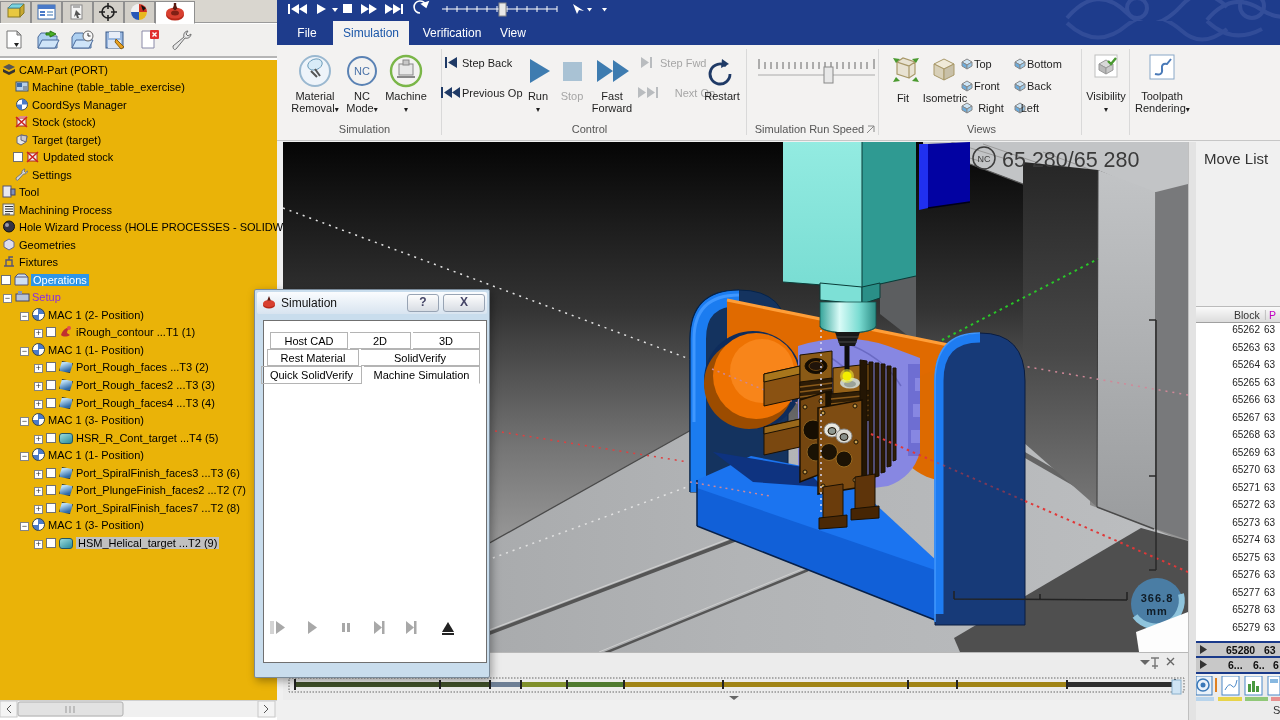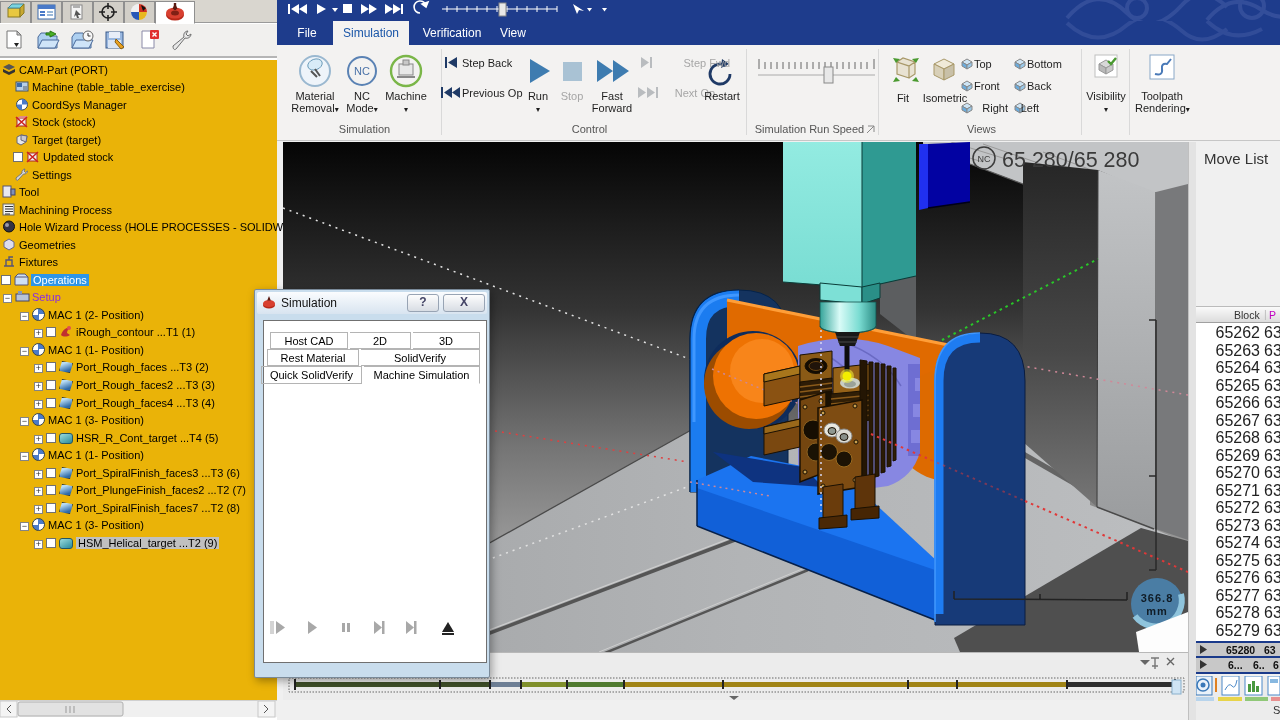--- a/index.html
+++ b/index.html
@@ -343,30 +343,30 @@
   <path d="M591 81 h6 v6 m0 -6 l-7 7" stroke="#888" fill="none"></path>
  </svg>
  <div class="rlabel" style="left:8px;top:45px;width:60px">Material<br>Removal<span style="font-size:8px">▾</span></div>
  <div class="rlabel" style="left:63px;top:45px;width:44px">NC<br>Mode<span style="font-size:8px">▾</span></div>
  <div class="rlabel" style="left:102px;top:45px;width:54px">Machine<br><span style="font-size:8px">▾</span></div>
  <div class="rlabel" style="left:185px;top:12px;width:70px;text-align:left">Step Back</div>
  <div class="rlabel" style="left:185px;top:42px;width:80px;text-align:left">Previous Op</div>
  <div class="rlabel" style="left:240px;top:45px;width:42px">Run<br><span style="font-size:8px">▾</span></div>
  <div class="rlabel gray" style="left:274px;top:45px;width:42px">Stop</div>
  <div class="rlabel" style="left:312px;top:45px;width:46px">Fast<br>Forward</div>
- <div class="rlabel gray" style="left:383px;top:12px;width:70px;text-align:right">Step Fwd</div>
+ <div class="rlabel gray" style="left:383px;top:12px;width:70px;text-align:left">Step Fwd</div>
  <div class="rlabel gray" style="left:383px;top:42px;width:70px;text-align:center">Next Op</div>
  <div class="rlabel" style="left:422px;top:45px;width:46px">Restart</div>
  <div class="rlabel" style="left:613px;top:47px;width:26px">Fit</div>
  <div class="rlabel" style="left:644px;top:47px;width:48px">Isometric</div>
  <div class="rlabel" style="left:697px;top:13px;width:30px;text-align:left">Top</div>
  <div class="rlabel" style="left:750px;top:13px;width:44px;text-align:left">Bottom</div>
  <div class="rlabel" style="left:697px;top:35px;width:34px;text-align:left">Front</div>
  <div class="rlabel" style="left:750px;top:35px;width:34px;text-align:left">Back</div>
- <div class="rlabel" style="left:697px;top:57px;width:34px;text-align:right">Right</div>
+ <div class="rlabel" style="left:697px;top:57px;width:34px;text-align:center">Right</div>
  <div class="rlabel" style="left:732px;top:57px;width:30px;text-align:right">Left</div>
  <div class="rlabel" style="left:806px;top:45px;width:46px">Visibility<br><span style="font-size:8px">▾</span></div>
  <div class="rlabel" style="left:858px;top:45px;width:54px">Toolpath<br>Rendering<span style="font-size:8px">▾</span></div>
 </div>
 <div class="abs" id="vp">
 <svg width="905" height="510" viewBox="0 0 905 510">
 <defs>
 <linearGradient id="bg" x1="0" y1="0" x2="0" y2="1">
             <stop offset="0" stop-color="#050505"></stop>
             <stop offset="0.33" stop-color="#343434"></stop>
@@ -557,21 +557,21 @@
 </svg>
 </div>
 <div class="abs" id="rpborder"></div>
 <div class="abs" id="rp">
  <div class="abs" style="left:8px;top:8px;font-size:15px;color:#333">Move List</div>
  <div class="abs" style="left:0;top:164px;width:84px;height:17px;background:linear-gradient(#fafafa,#dcdcdc);border-top:1px solid #bbb;border-bottom:1px solid #a0a0a0;font-size:10.5px;color:#333">
   <span class="abs" style="left:38px;top:2px">Block</span>
         <span class="abs" style="left:73px;top:2px;color:#c000c0">P</span>
   <span class="abs" style="left:68px;top:1px;color:#bbb">|</span>
  </div>
- <div class="abs" id="blockrows" style="left:0;top:181px;width:84px;height:318px;background:#fff;font-size:16px;color:#222">
+ <div class="abs" id="blockrows" style="left:0;top:181px;width:84px;height:318px;background:#fff;font-size:10px;color:#222">
         <span class="abs" style="right:20px;top:1.0px">65262</span>
         <span class="abs" style="left:68px;top:1.0px">63</span>
         <span class="abs" style="right:20px;top:18.5px">65263</span>
         <span class="abs" style="left:68px;top:18.5px">63</span>
         <span class="abs" style="right:20px;top:36.0px">65264</span>
         <span class="abs" style="left:68px;top:36.0px">63</span>
         <span class="abs" style="right:20px;top:53.5px">65265</span>
         <span class="abs" style="left:68px;top:53.5px">63</span>
         <span class="abs" style="right:20px;top:71.0px">65266</span>
         <span class="abs" style="left:68px;top:71.0px">63</span>

